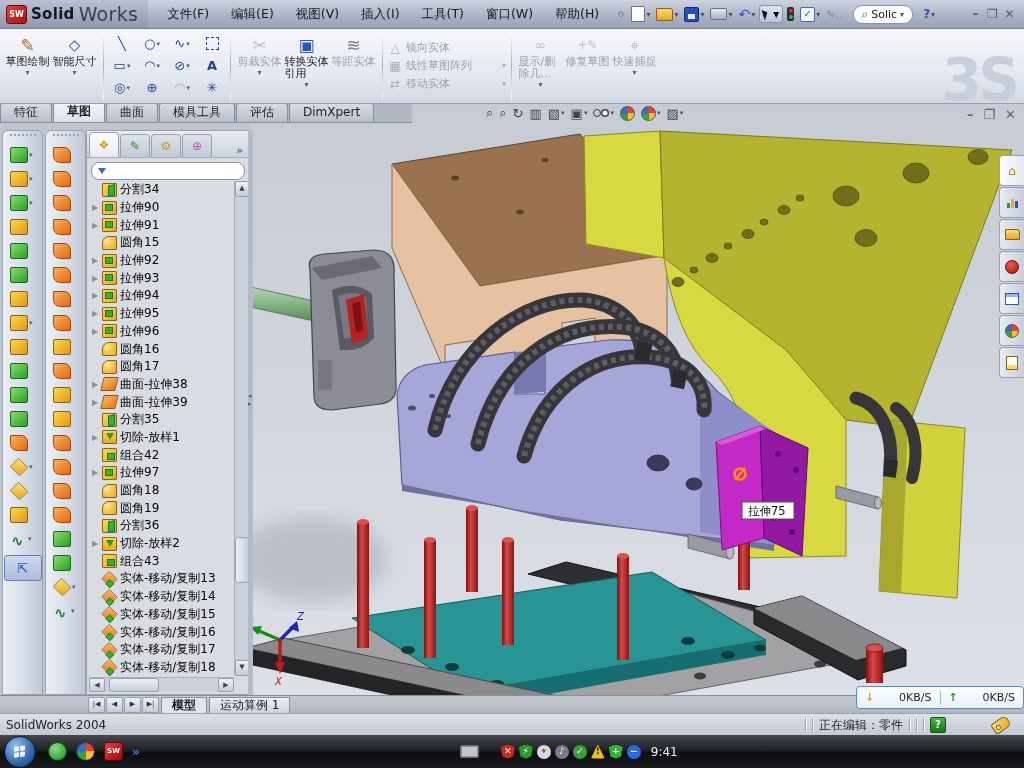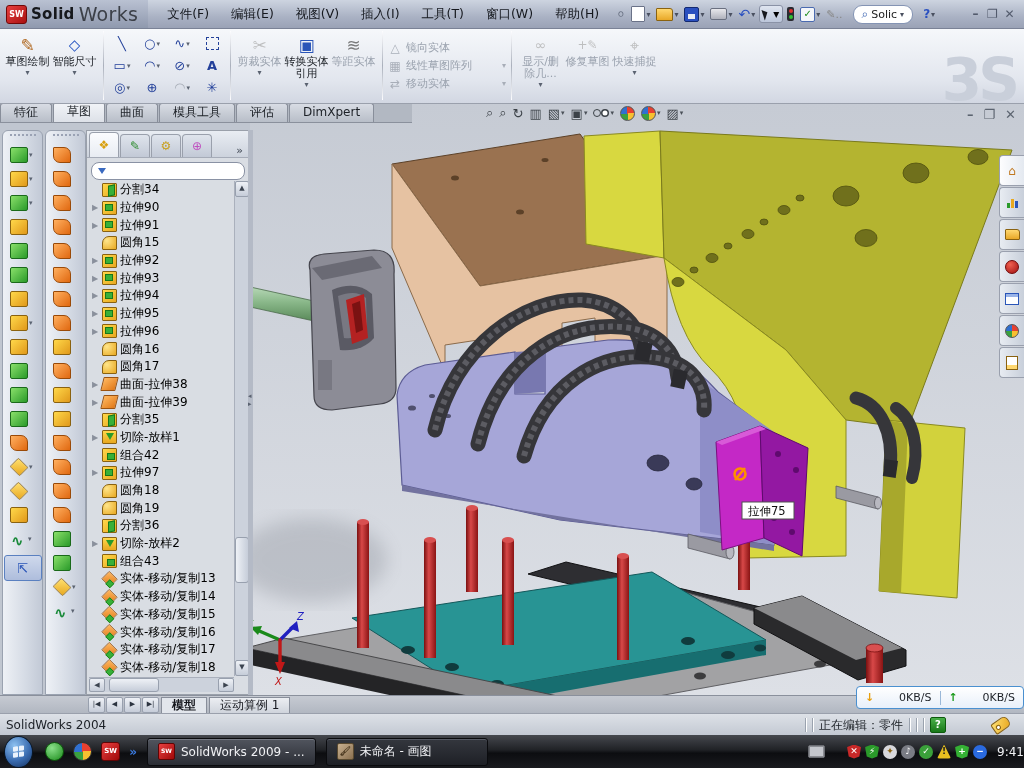--- a/index.html
+++ b/index.html
@@ -43,21 +43,21 @@
   #ribbon{left:0;top:28px;width:1024px;height:75px;
     background:linear-gradient(180deg,#f6f8fb,#e2e6ee 70%,#d2d7e2);
     border-bottom:1px solid #9aa0ac;display:flex;align-items:stretch;z-index:20;}
   #watermark{position:absolute;right:8px;top:18px;font-size:58px;
     color:#c9cfda;font-weight:bold;z-index:0;letter-spacing:-4px;}
   .rgroup{display:flex;align-items:stretch;padding:3px 4px;position:relative;z-index:1;}
   .rsep{width:1px;background:linear-gradient(#fdfdff,#aab0bc,#fdfdff);margin:3px 1px;}
   .bigbtn{width:47px;display:flex;flex-direction:column;align-items:center;justify-content:flex-start;
     padding-top:3px;border-radius:3px;}
   .bigbtn .bicon{height:22px;display:flex;align-items:center;justify-content:center;font-size:17px;}
-  .bigbtn .blabel{font-size:11px;line-height:12px;text-align:center;color:#1c2026;white-space:pre-wrap;width:44px;}
+  .bigbtn .blabel{font-size:11px;line-height:12px;text-align:left;color:#1c2026;white-space:pre-wrap;width:44px;}
   .bigbtn .car{font-size:8px;color:#5a6270;height:9px;}
   .bigbtn.off .blabel{color:#9aa2ae;}
   .bigbtn.off .bicon{color:#a8aeb8 !important;filter:grayscale(1);opacity:.75;}
   .ic-sketch::before{content:"✎";color:#b06820;}
   .ic-dim::before{content:"◇";color:#2050c0;font-size:15px;}
   .ic-trim::before{content:"✂";}
   .ic-convert::before{content:"▣";color:#2a55b8;}
   .ic-offset::before{content:"≋";color:#2a55b8;}
   .ic-disp::before{content:"∞";font-size:14px;}
   .ic-repair::before{content:"+✎";font-size:12px;}
@@ -74,21 +74,21 @@
   .stackitem{display:flex;align-items:center;gap:4px;width:118px;}
   .stackitem .sicon{font-size:12px;color:#a8aeb8;width:14px;text-align:center;}
   .stackitem .slabel{font-size:11px;color:#9aa2ae;flex:1;white-space:nowrap;}
   .stackitem .car{font-size:8px;color:#a8aeb8;}
   
   #tabrow{left:0;top:103px;width:412px;height:19px;background:#b2b8c2;display:flex;
     align-items:flex-end;z-index:12;border-bottom:1px solid #8a909c;}
   .cmtab{height:18px;line-height:17px;padding:0 13px;font-size:12px;color:#1c2026;
     background:linear-gradient(180deg,#d8dce4,#b8bec8);border:1px solid #888e9a;border-bottom:none;
     border-radius:3px 3px 0 0;margin-right:1px;}
-  .cmtab.active{background:linear-gradient(180deg,#f2f4f8,#dde1e8);height:19px;font-weight:normal;}
+  .cmtab.active{background:linear-gradient(180deg,#f2f4f8,#dde1e8);height:19px;font-weight:bold;}
   
   #leftbg{left:0;top:103px;width:250px;height:592px;background:#c0c6d0;z-index:5;}
   #lefttools{left:0;top:130px;width:86px;height:565px;z-index:8;display:flex;gap:2px;padding-left:2px;box-sizing:border-box;}
   .toolcol{width:39px;background:linear-gradient(90deg,#eef1f6,#d4dae4 60%,#c2c9d6);
     border:1px solid #9aa2b0;border-radius:6px 6px 0 0;display:flex;flex-direction:column;
     align-items:center;padding-top:3px;}
   .toolcol .grip{width:26px;height:4px;border-top:2px dotted #9aa2b4;margin-bottom:3px;}
   .ticon{display:flex;align-items:center;justify-content:center;height:24px;width:36px;gap:1px;}
   .ticon .sq{width:16px;height:14px;border-radius:2px;}
   .ticon .car{font-size:7px;color:#5a6270;width:6px;}
@@ -1071,31 +1071,20 @@
         <i></i>
         <i></i>
       </span>
   </div>
   <div id="quick">
     <span class="qico q-green"></span>
     <span class="qico q-multi"></span>
     <span class="qico q-sw">SW</span>
     <span class="more">»</span>
   </div>
-  <div style="display:flex">
-
-  <div class="taskbtn active">
-      <span class="ticn">SW</span>
-      <span class="tlbl">SolidWorks 2009 - ...</span>
-    </div>
-      <div class="taskbtn">
-      <span class="ticn paint">🖌</span>
-      <span class="tlbl">未命名 - 画图</span>
-    </div>
-    </div>
   <span id="kbico"></span>
   <div id="tray">
     <span class="trico tr-shield" style="background:#c82828">✕</span>
     <span class="trico tr-shield" style="background:#2a9a2a">⚡</span>
     <span class="trico" style="background:#d8d8dc;color:#8a6210;border-radius:50%">✦</span>
     <span class="trico" style="background:#7a7c84;border-radius:50%">♪</span>
     <span class="trico" style="background:#3aa03a;border-radius:50%">✓</span>
     <span class="trico" style="background:#e8c020;color:#202020;clip-path:polygon(50% 0,100% 100%,0 100%)">!</span>
     <span class="trico tr-shield" style="background:#34b034">+</span>
     <span class="trico" style="background:#2a6ae0;border-radius:50%;position:relative">−</span>

